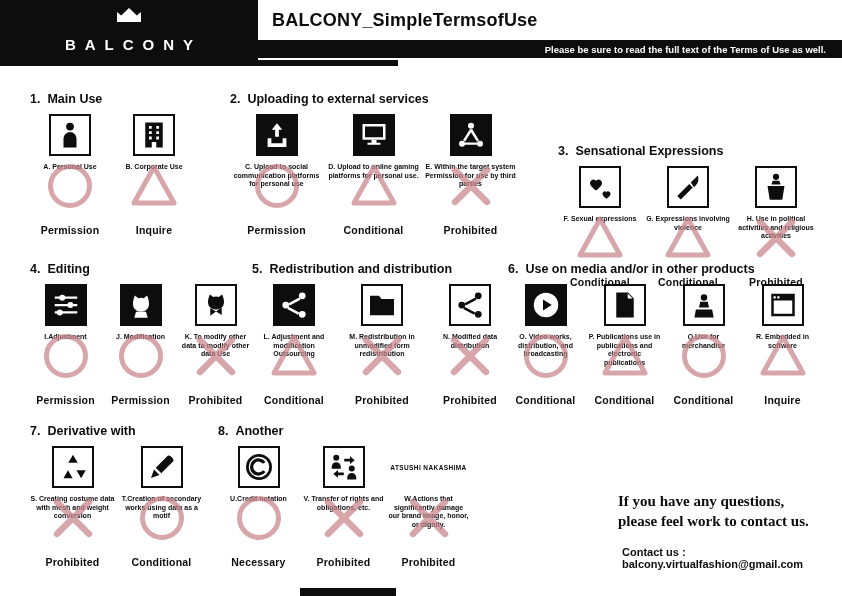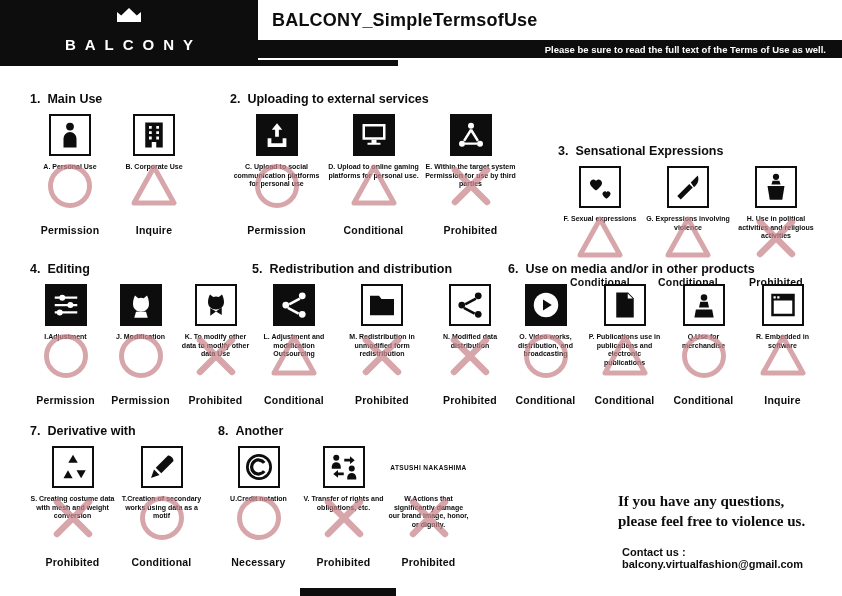--- a/index.html
+++ b/index.html
@@ -570,18 +570,18 @@
               <div class="item-label">W.Actions that significantly damage our brand image, honor, or dignity.</div>
             </div>
             <div class="status">Prohibited</div>
           </div>
         </div>
       </section>
     </div>
 
   <div class="contact">
     <div>If you have any questions,</div>
-    <div>please feel free to violence us.</div>
+    <div>please feel work to contact us.</div>
   </div>
   <div class="contact-email">Contact us : balcony.virtualfashion@gmail.com</div>
   <div class="footer-bar"></div>
 
 </div>
 
 </body></html>

